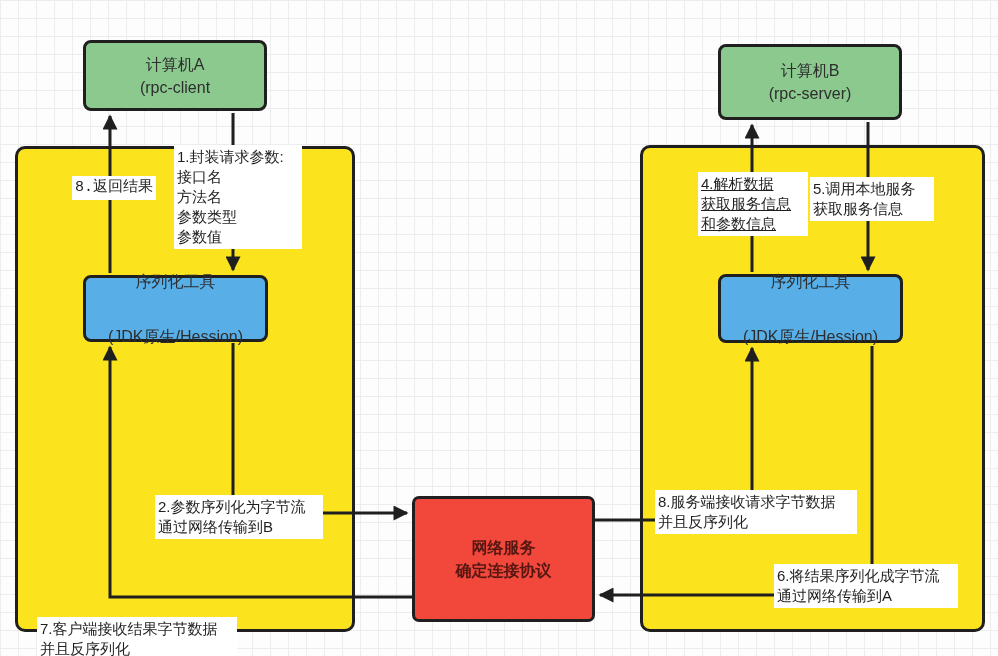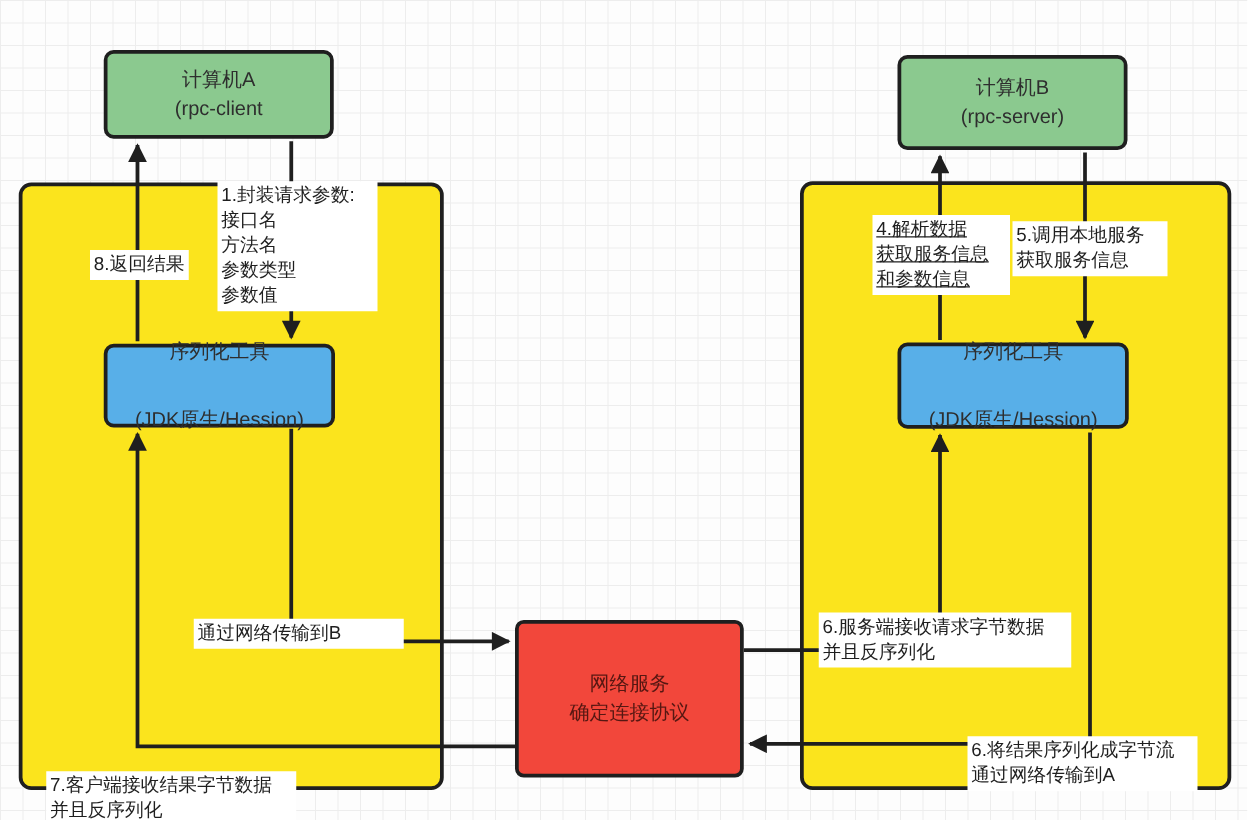--- a/index.html
+++ b/index.html
@@ -36,21 +36,21 @@
   .yellow-zone {
     position: absolute;
     box-sizing: border-box;
     border: 3px solid #1f1f1f;
     border-radius: 10px;
     background: #fbe41d;
     z-index: 1;
   }
   .green  { background: #8bc98f; border-radius: 8px; z-index: 3; }
   .blue   { background: #58afe8; border-radius: 8px; z-index: 3; gap: 32px; }
-  .red    { background: #f2473b; border-radius: 7px; z-index: 3; color: #561712; }
+  .red    { background: #f2473b; border-radius: 7px; z-index: 3; color: #561712; font-weight: bold; }
   .wires  { position: absolute; left: 0; top: 0; z-index: 2; }
   .step-label {
     position: absolute;
     background: #ffffff;
     color: #1f1f1f;
     font-size: 15px;
     line-height: 20px;
     padding: 2px 3px;
     z-index: 4;
   }
@@ -106,47 +106,48 @@
   </div>
 
   <div class="step-label" style="left:174px; top:145px; width:122px;">
     <span>1.封装请求参数:</span>
     <span>接口名</span>
     <span>方法名</span>
     <span>参数类型</span>
     <span>参数值</span>
   </div>
 
-  <div class="step-label" style="left:72px; top:200px;">
+  <div class="step-label" style="left:72px; top:176px;font-family:Liberation Mono, monospace;">
     <span>8.返回结果</span>
   </div>
 
   <div class="step-label" style="left:155px; top:495px; width:162px;">
+    <span>2.参数序列化为字节流</span>
     <span>通过网络传输到B</span>
   </div>
 
   <div class="step-label" style="left:37px; top:577px; width:194px;margin-top:40px;">
     <span>7.客户端接收结果字节数据</span>
     <span>并且反序列化</span>
   </div>
 
   <div class="step-label" style="left:698px; top:172px; width:104px;text-decoration:underline;">
     <span>4.解析数据</span>
     <span>获取服务信息</span>
     <span>和参数信息</span>
   </div>
 
   <div class="step-label" style="left:810px; top:177px; width:118px;">
     <span>5.调用本地服务</span>
     <span>获取服务信息</span>
   </div>
 
   <div class="step-label" style="left:655px; top:490px; width:196px;">
-    <span>6.服务端接收请求字节数据</span>
+    <span>8.服务端接收请求字节数据</span>
     <span>并且反序列化</span>
   </div>
 
-  <div class="step-label" style="left:774px; top:589px; width:178px;">
+  <div class="step-label" style="left:774px; top:564px; width:178px;">
     <span>6.将结果序列化成字节流</span>
     <span>通过网络传输到A</span>
   </div>
 
 </div>
 
 </body></html>

